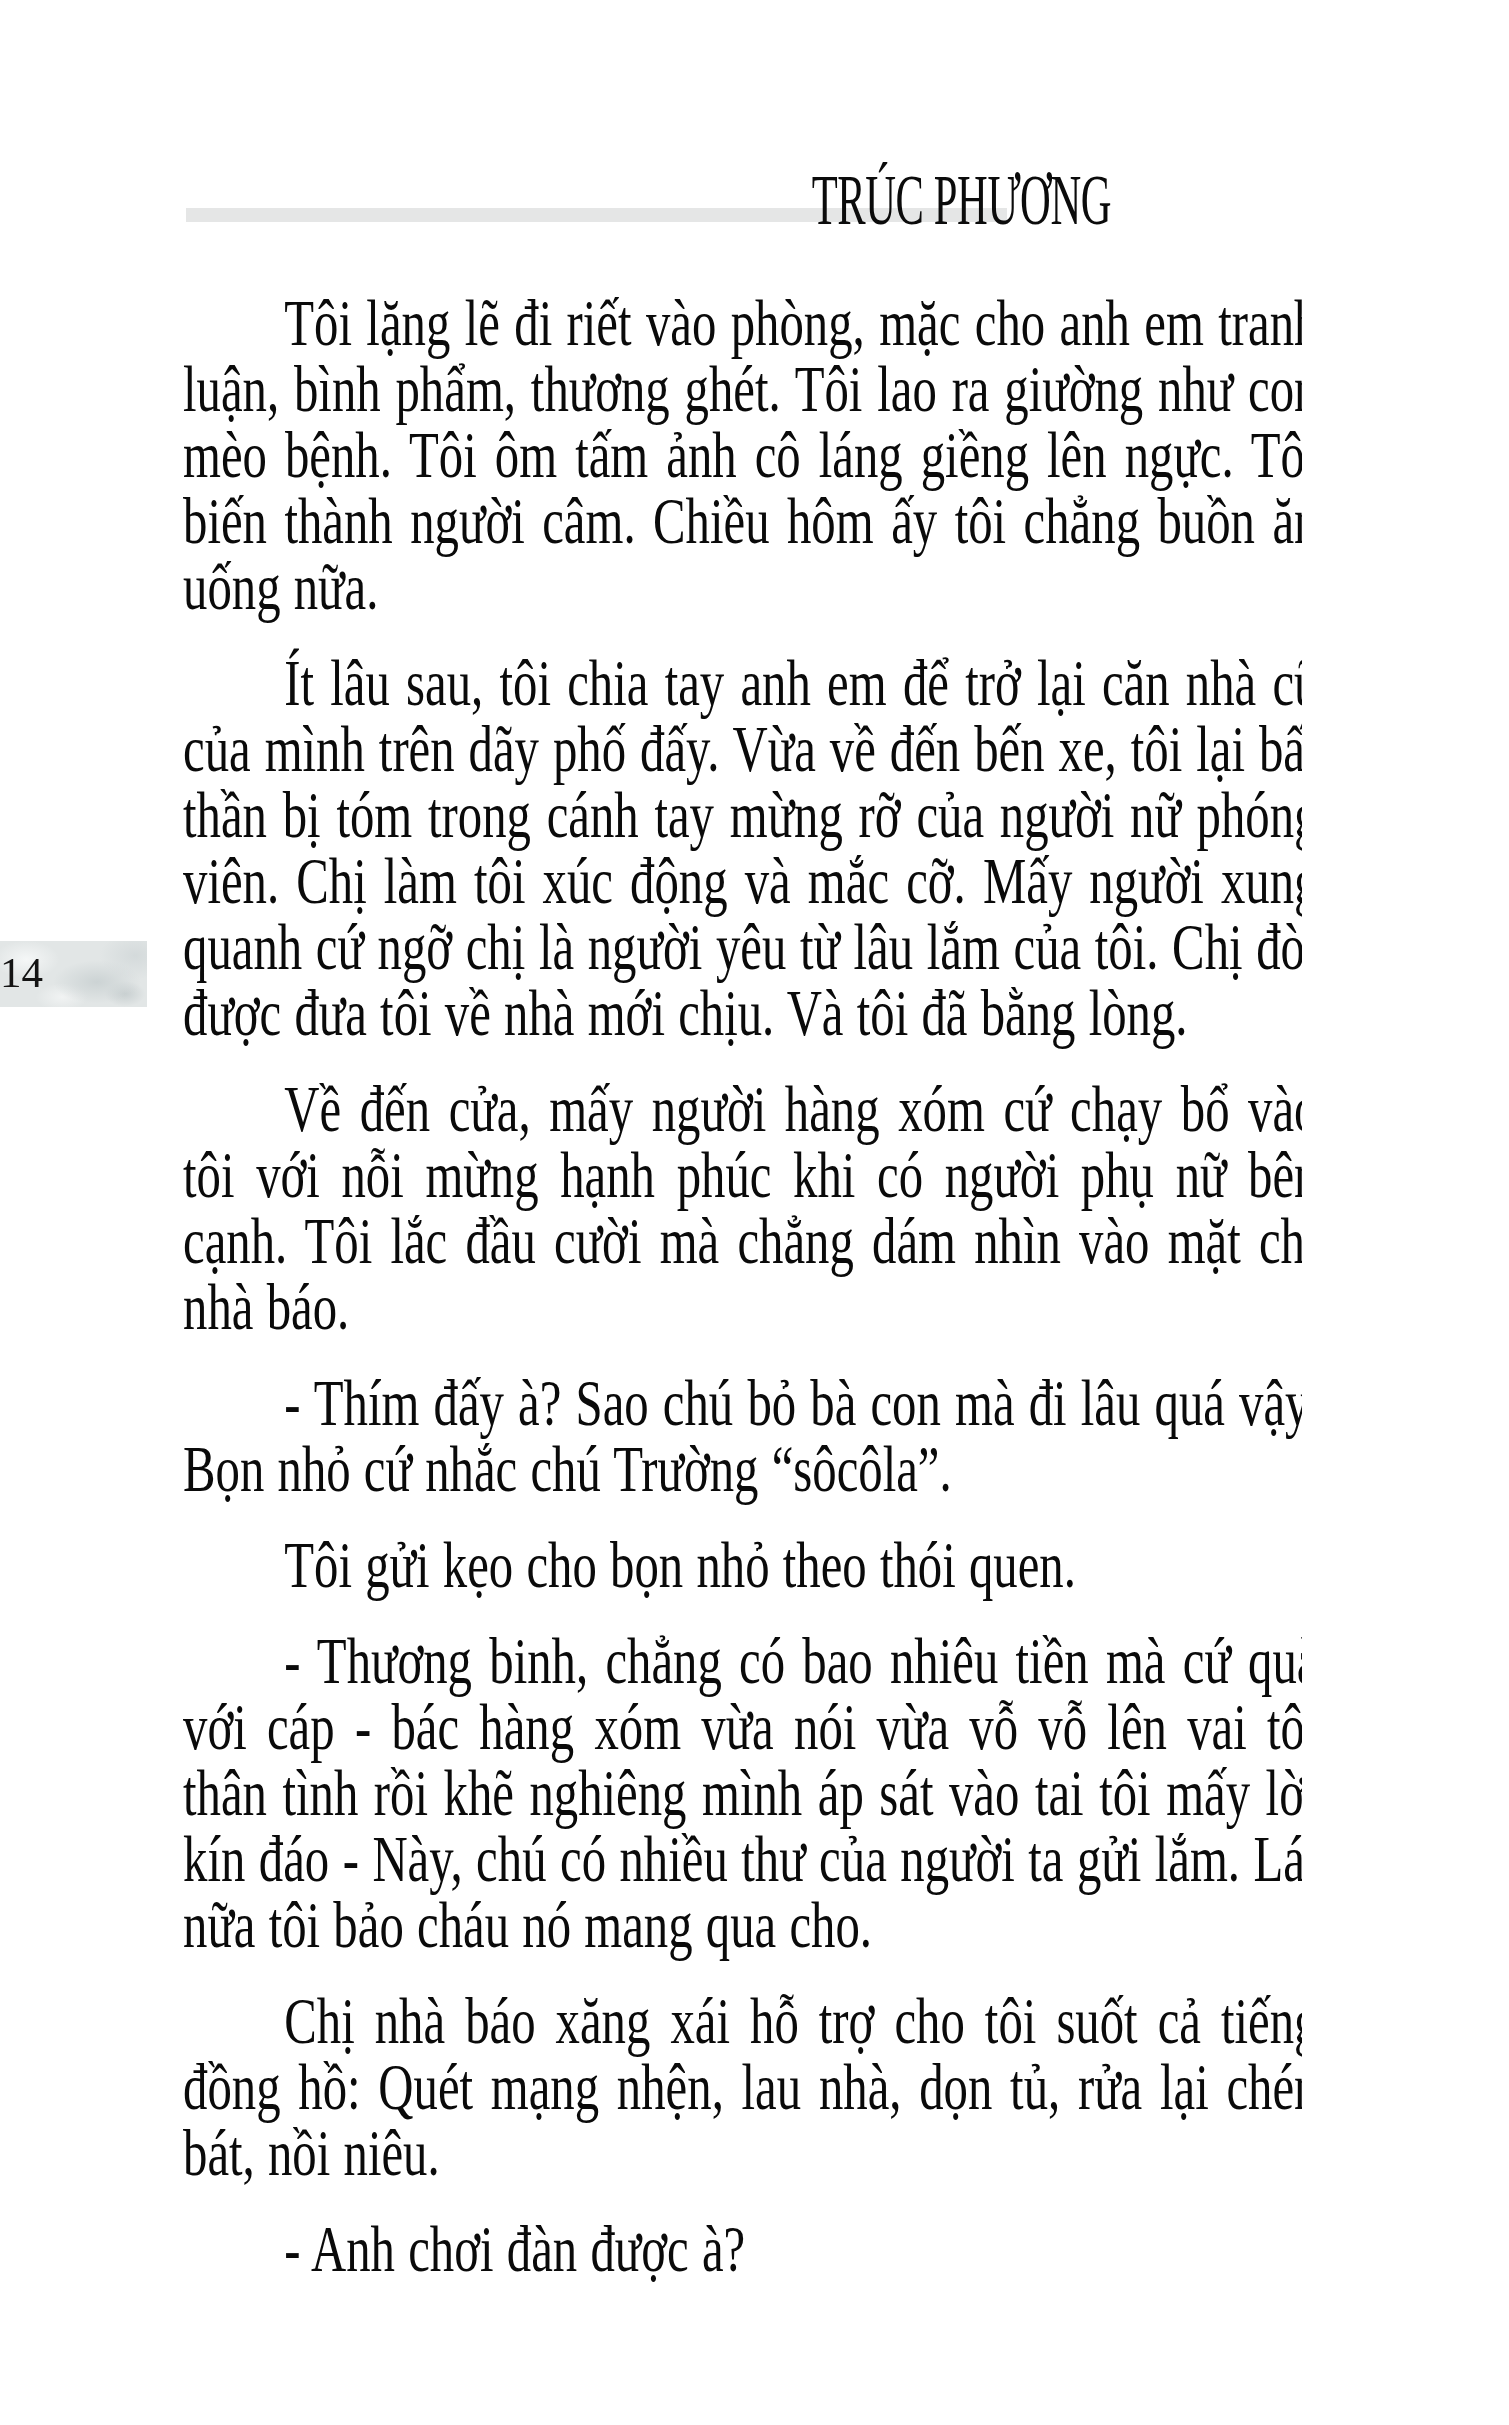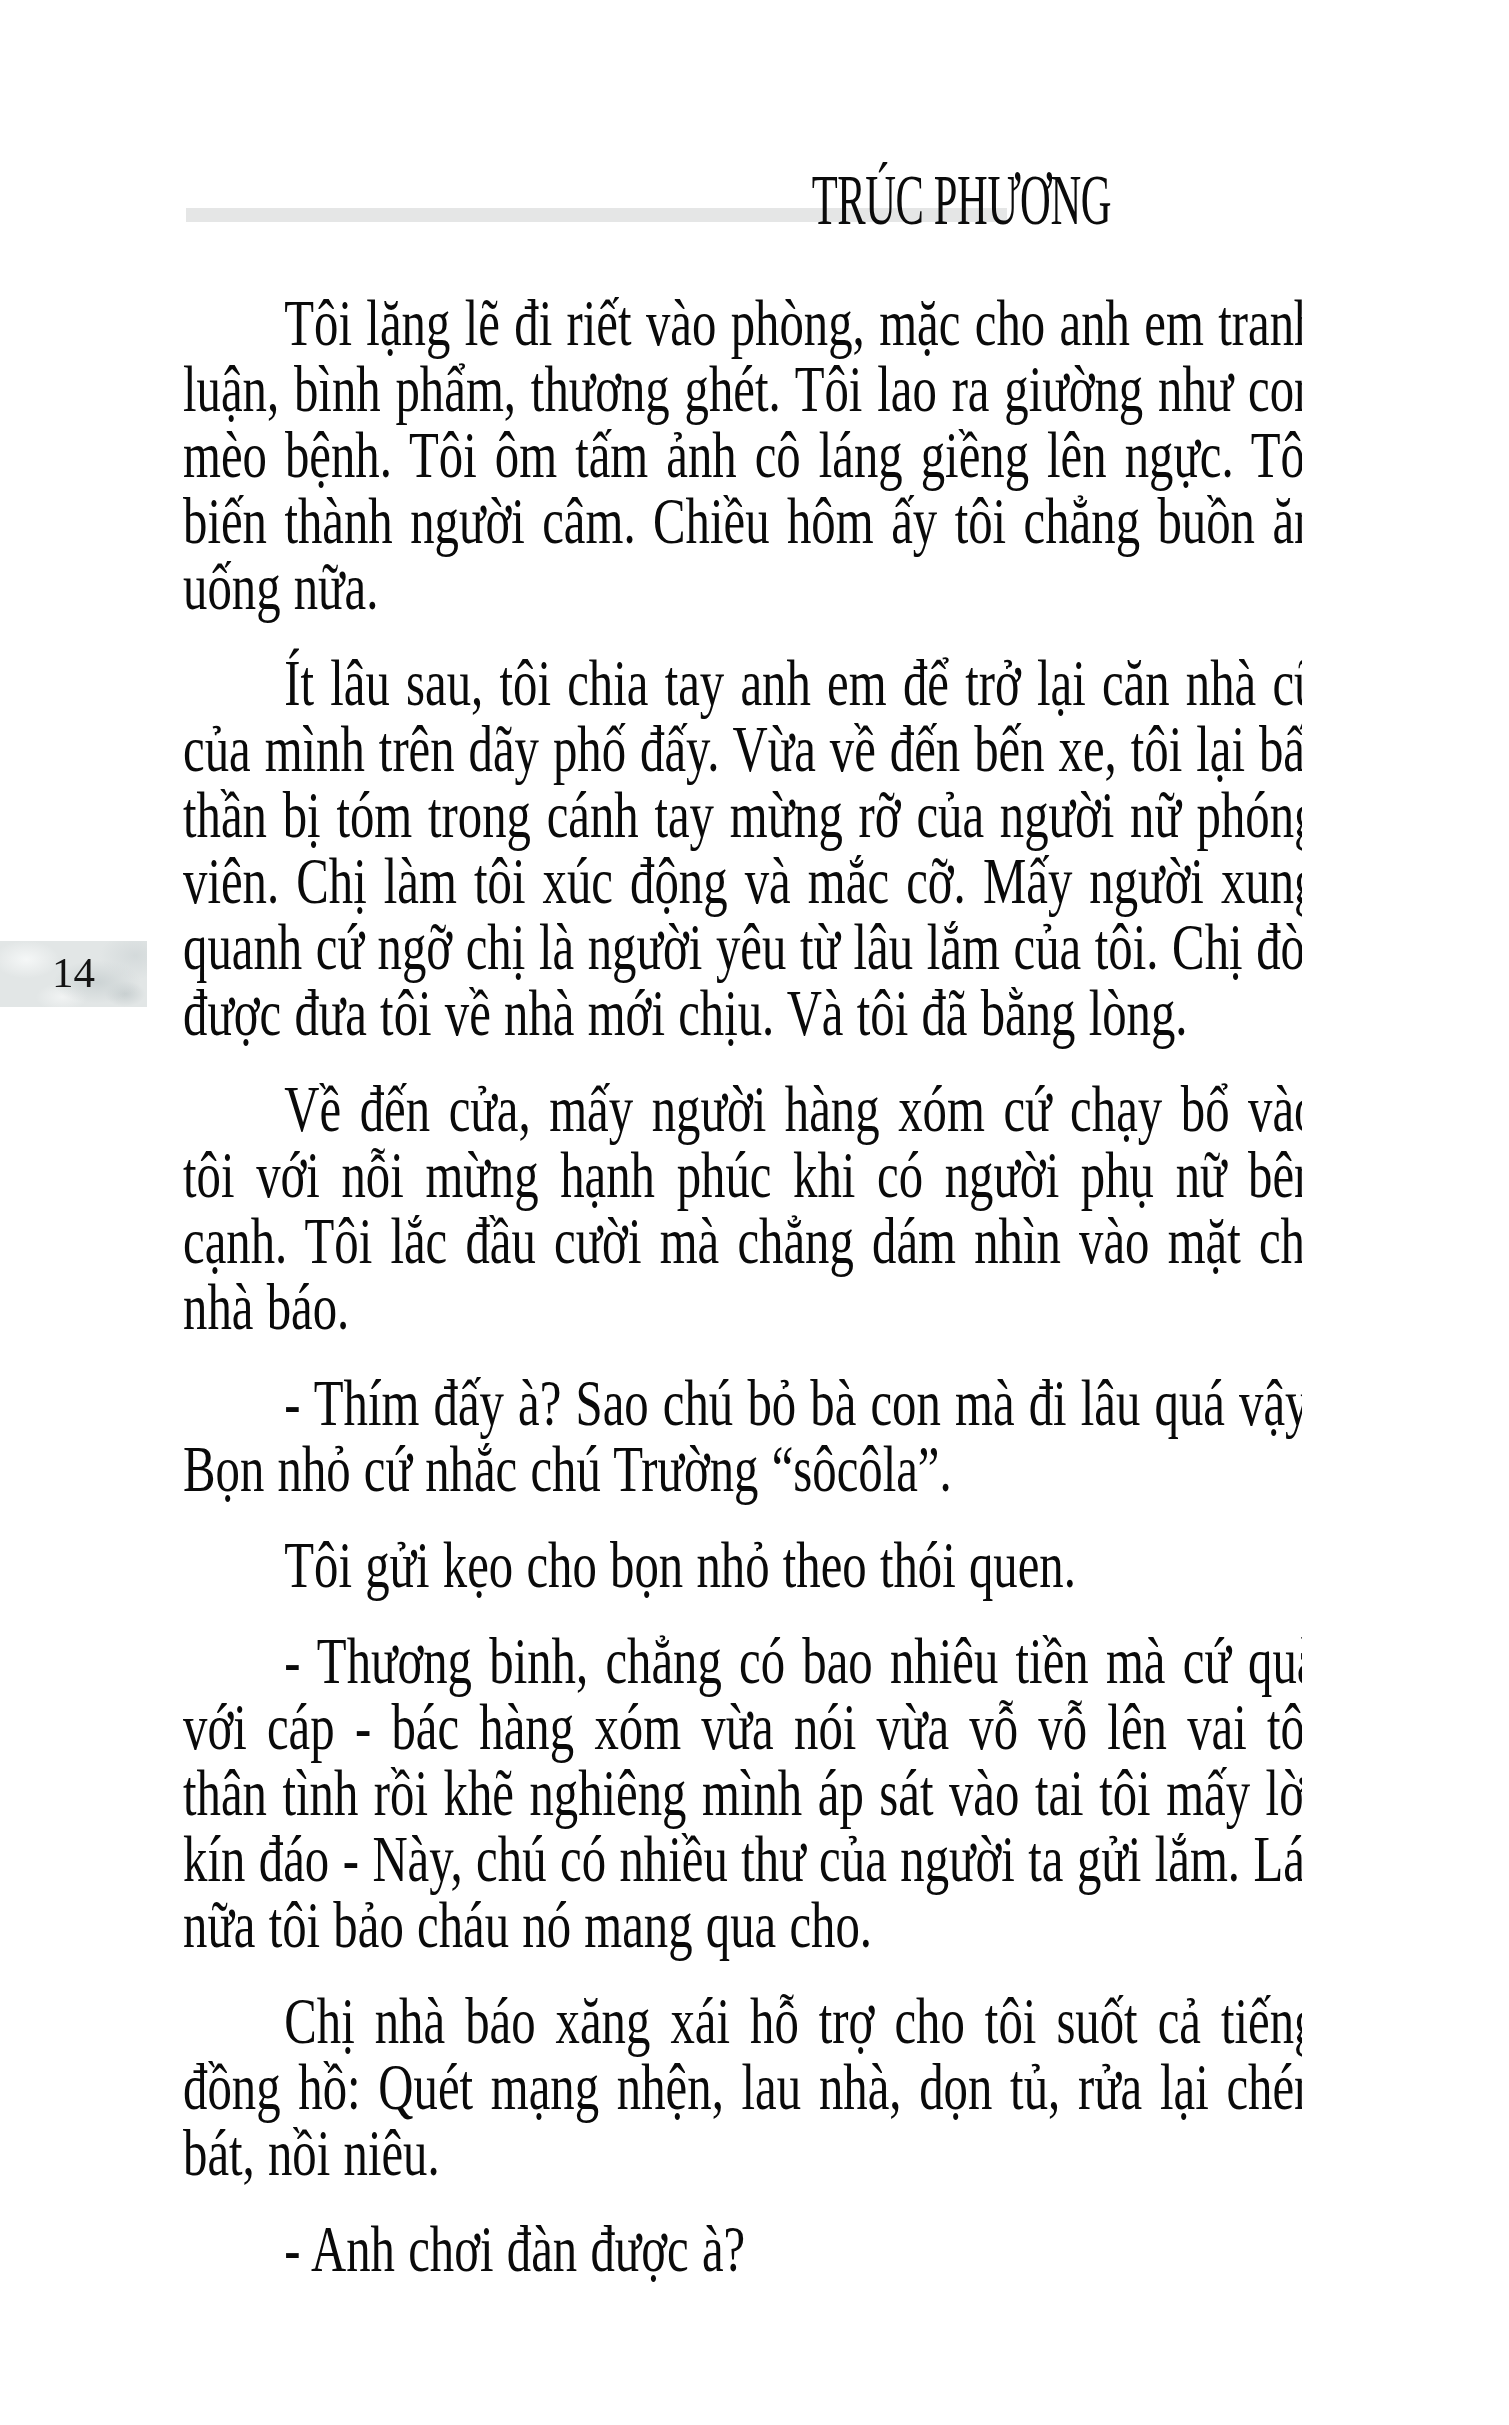--- a/index.html
+++ b/index.html
@@ -48,21 +48,20 @@
     height: 66px;
     background-color: #e2e6e6;
     background-image:
       radial-gradient(ellipse 47px 27px at 18% 28%, #f5f7f7 0%, rgba(245,247,247,0) 70%),
       radial-gradient(ellipse 61px 30px at 66% 62%, #ccd3d4 0%, rgba(204,211,212,0) 72%),
       radial-gradient(ellipse 37px 20px at 42% 85%, #f1f3f3 0%, rgba(241,243,243,0) 70%),
       radial-gradient(ellipse 51px 34px at 92% 22%, #d4dadb 0%, rgba(212,218,219,0) 70%),
       radial-gradient(ellipse 27px 17px at 85% 80%, #c8cfd0 0%, rgba(200,207,208,0) 75%);
     display: flex;
     align-items: center;
-    justify-content: center;
   }
   .pagenum {
     font-size: 43px;
     line-height: 1;
     padding-bottom: 4px;
     color: #141414;
   }
 
   
   .text-col {

